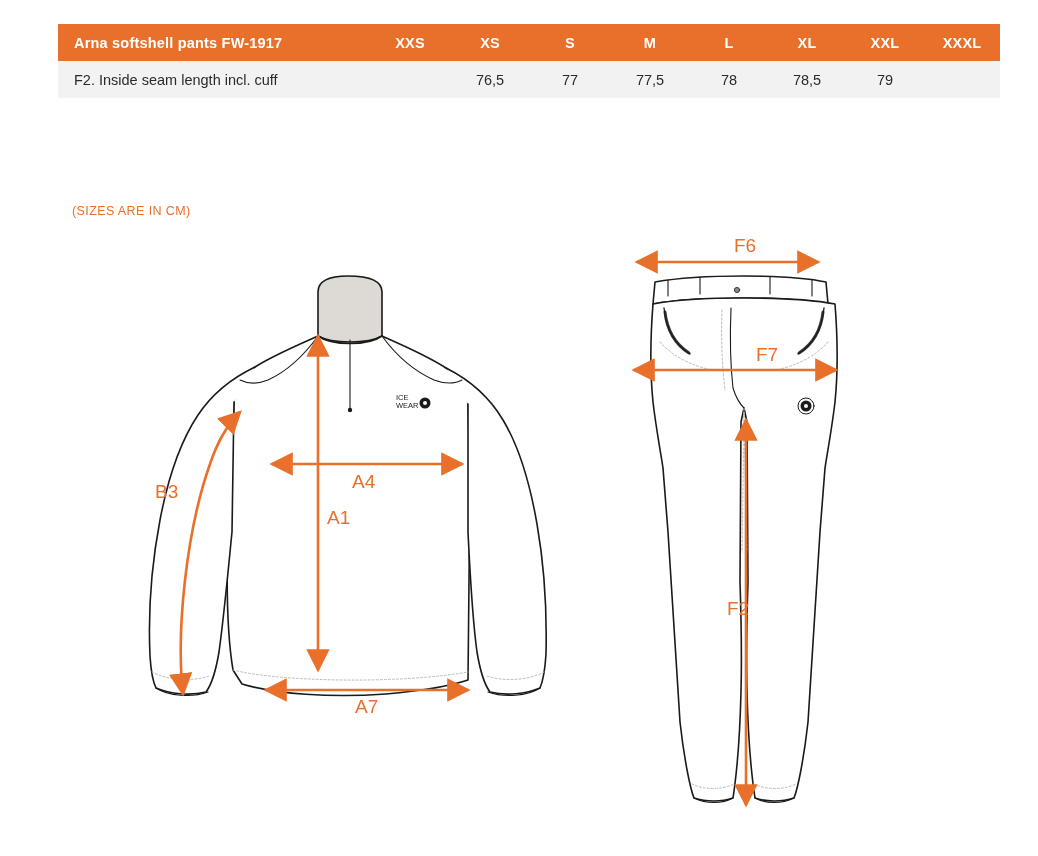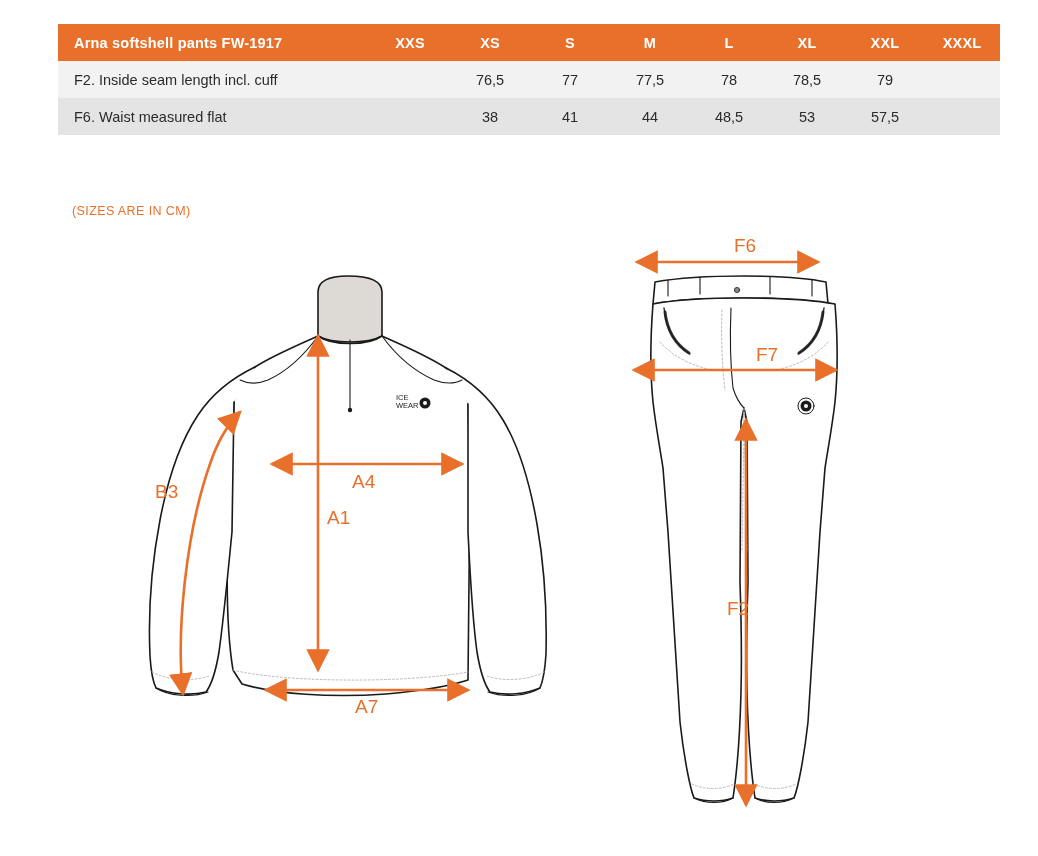--- a/index.html
+++ b/index.html
@@ -126,31 +126,20 @@
         <td class="label-col">F2. Inside seam length incl. cuff</td>
         <td class="val"></td>
         <td class="val">76,5</td>
         <td class="val">77</td>
         <td class="val">77,5</td>
         <td class="val">78</td>
         <td class="val">78,5</td>
         <td class="val">79</td>
         <td class="val"></td>
       </tr>
-      <tr class="row-even">
-        <td class="label-col">F6. Waist measured flat</td>
-        <td class="val"></td>
-        <td class="val">38</td>
-        <td class="val">41</td>
-        <td class="val">44</td>
-        <td class="val">48,5</td>
-        <td class="val">53</td>
-        <td class="val">57,5</td>
-        <td class="val"></td>
-      </tr>
     </tbody>
   </table>
 </div>
 
 <div class="note">(SIZES ARE IN CM)</div>
 
 <div class="diagram">
   <svg width="1038" height="620" viewBox="0 0 1038 620" xmlns="http://www.w3.org/2000/svg">
     <defs>
       <marker id="arrH" markerWidth="9" markerHeight="9" refX="8" refY="4.5" orient="auto">

